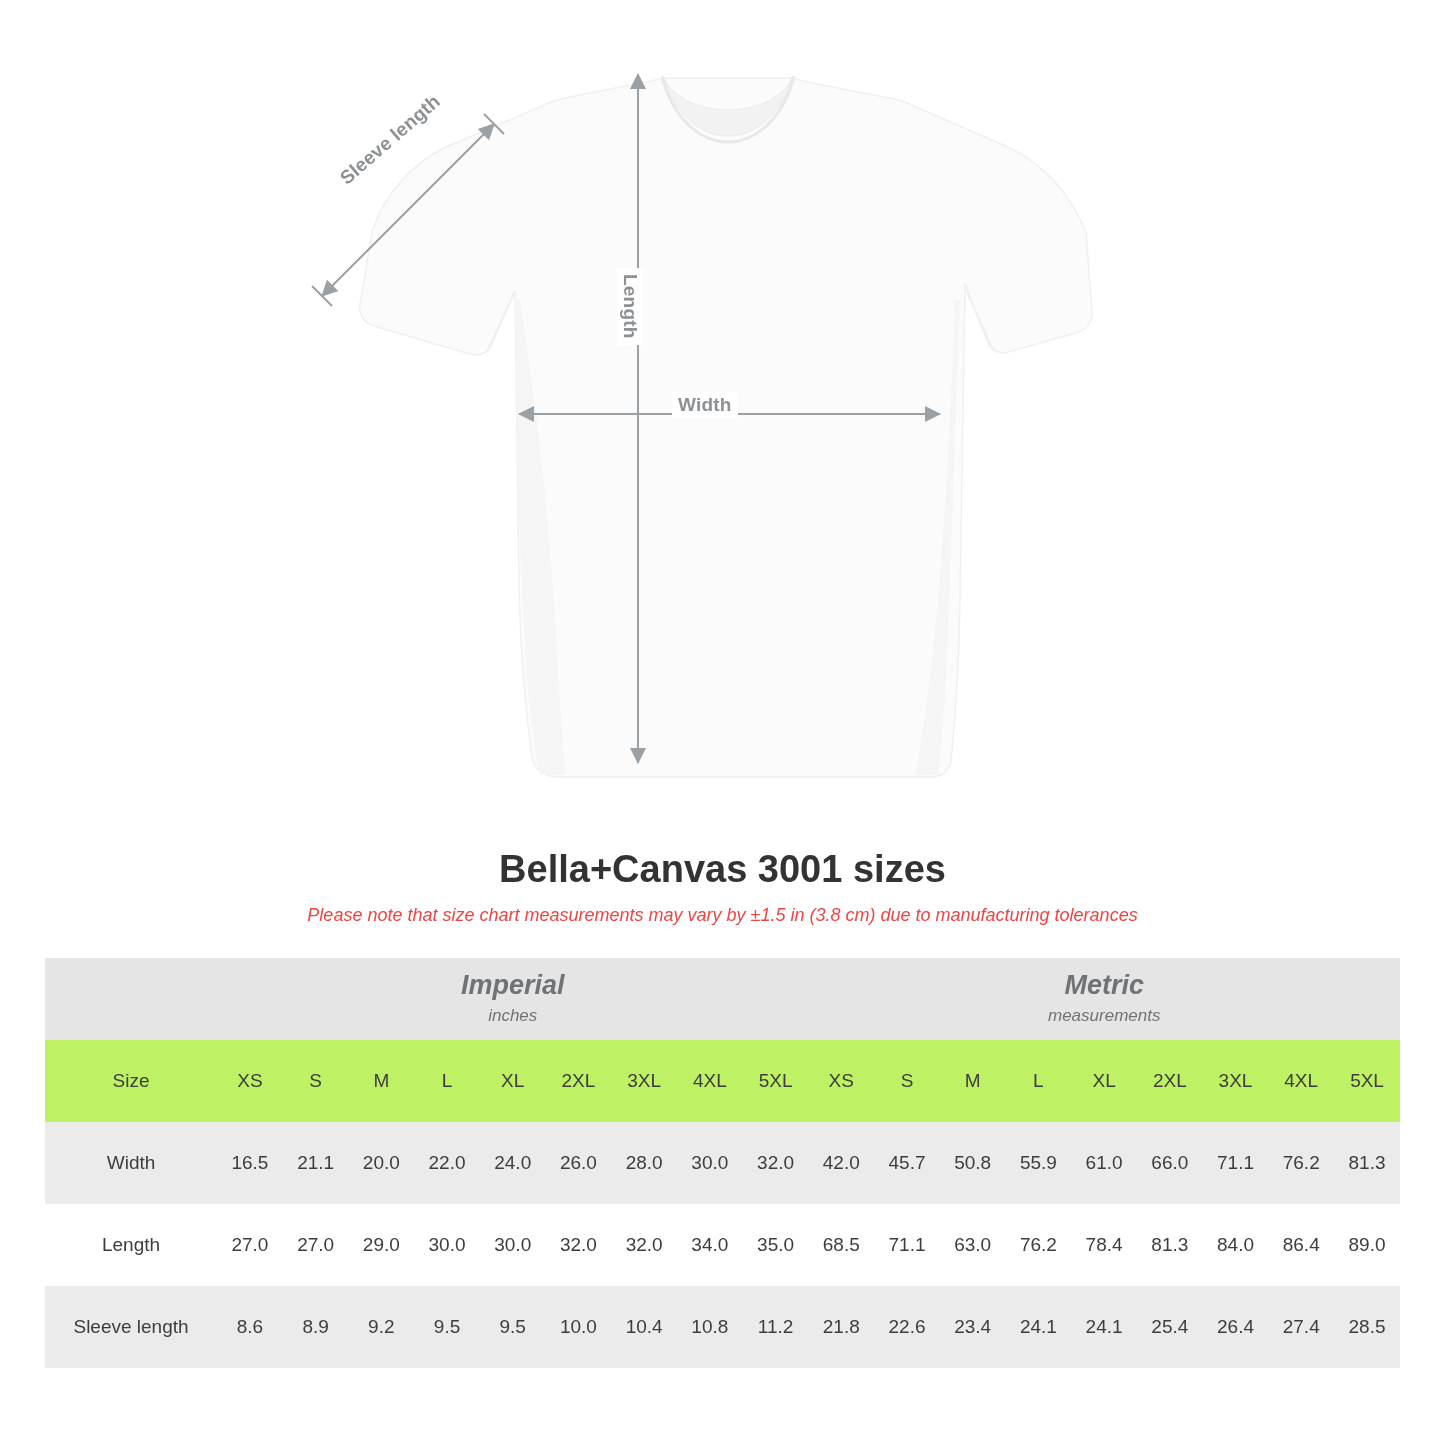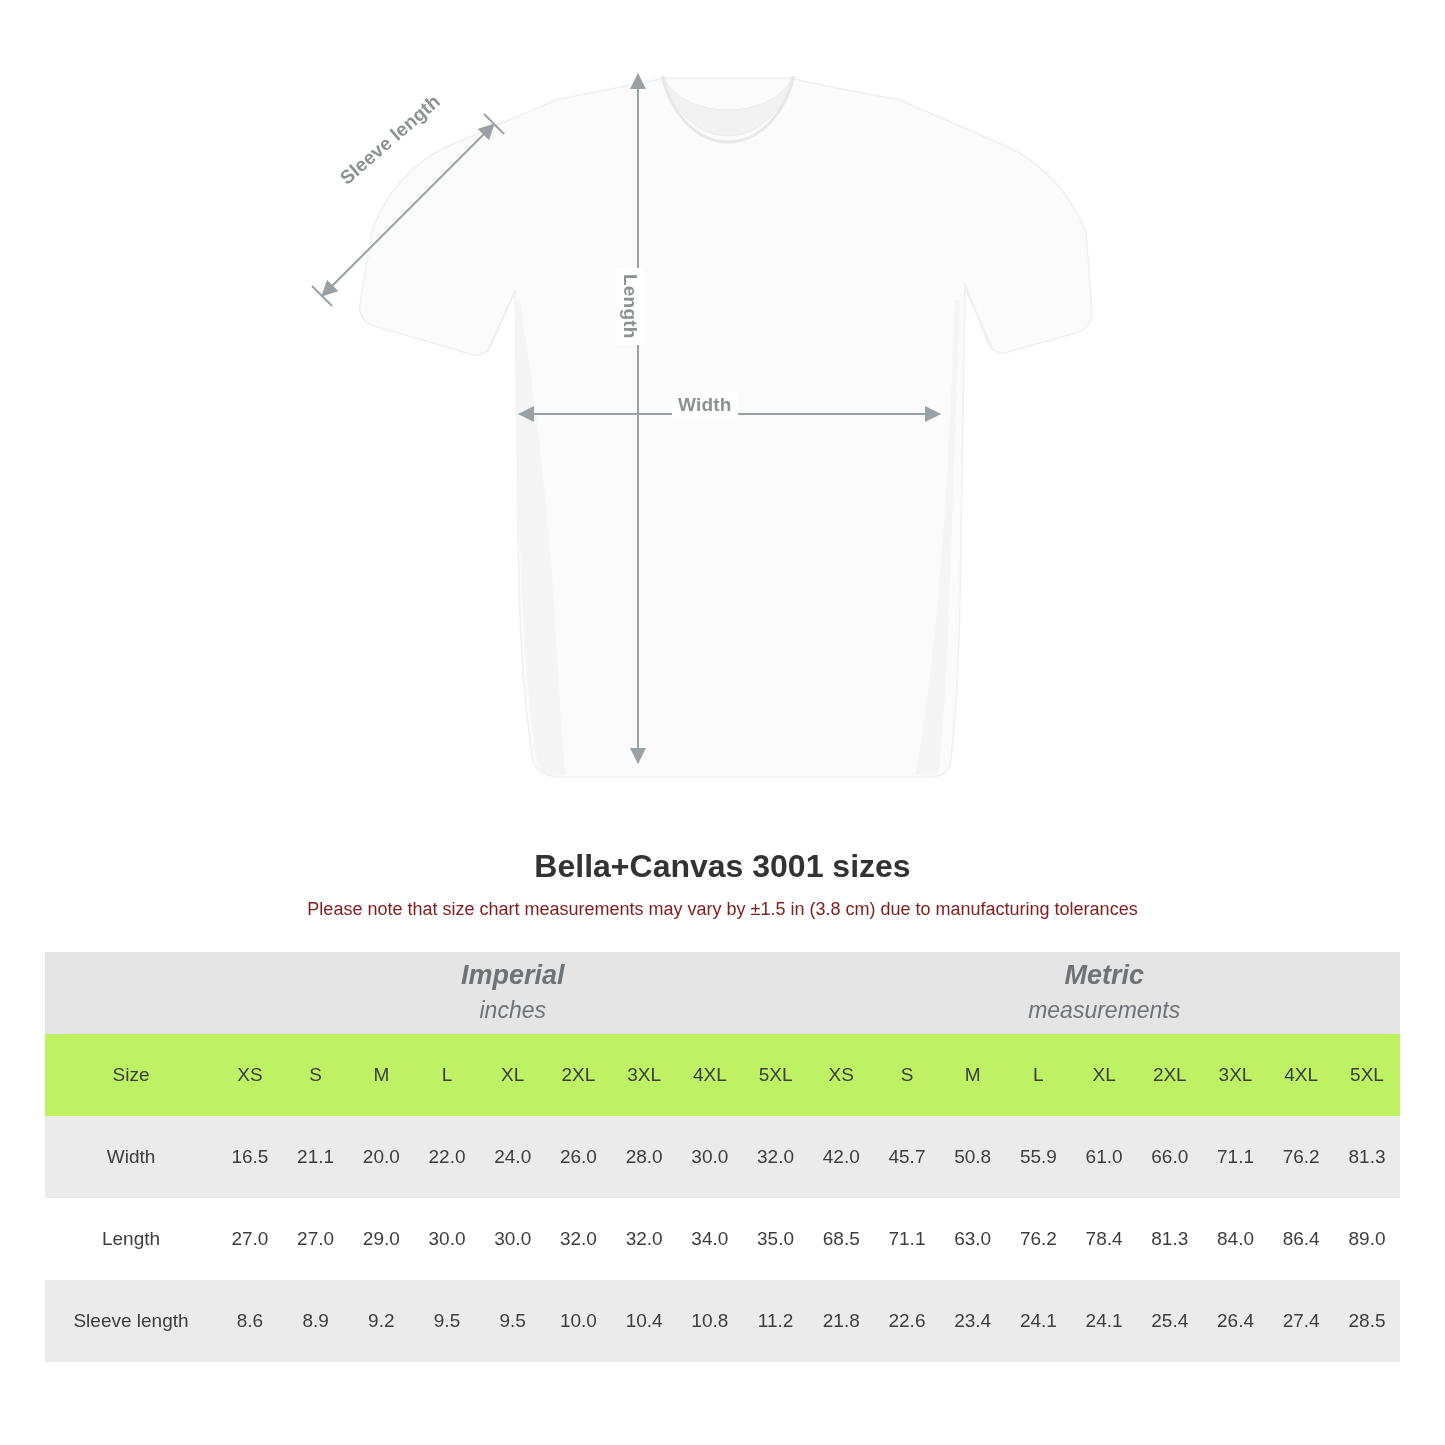--- a/index.html
+++ b/index.html
@@ -58,28 +58,29 @@
     left: 672px;
     top: 392px;
   }
 
   
   .title-block {
     text-align: center;
     margin-top: 28px;
   }
   .chart-title {
-    font-size: 32px;
+    font-size: 38px;
     font-weight: bold;
     color: #333333;
     margin: 16px 0 14px 0;
   }
   .chart-note {
     font-size: 18px;
-    color: #7f1d1d;
+    font-style: italic;
+    color: #ef4444;
     margin: 0;
   }
 
   
   .table-wrap {
     margin: 32px 45px 0 45px;
     width: 1355px;
   }
   table.size-table {
     border-collapse: collapse;
@@ -105,21 +106,21 @@
     height: 116px;
   }
   .unit-name {
     font-size: 27px;
     font-style: italic;
     font-weight: bold;
     color: #6f7376;
     line-height: 1.25;
   }
   .unit-sub {
-    font-size: 23px;
+    font-size: 17px;
     font-style: italic;
     color: #6f7376;
     line-height: 1.5;
   }
   .head-row td {
     background: #bef264;
     font-weight: bold;
     font-size: 20px;
     color: #3d3d3d;
   }

